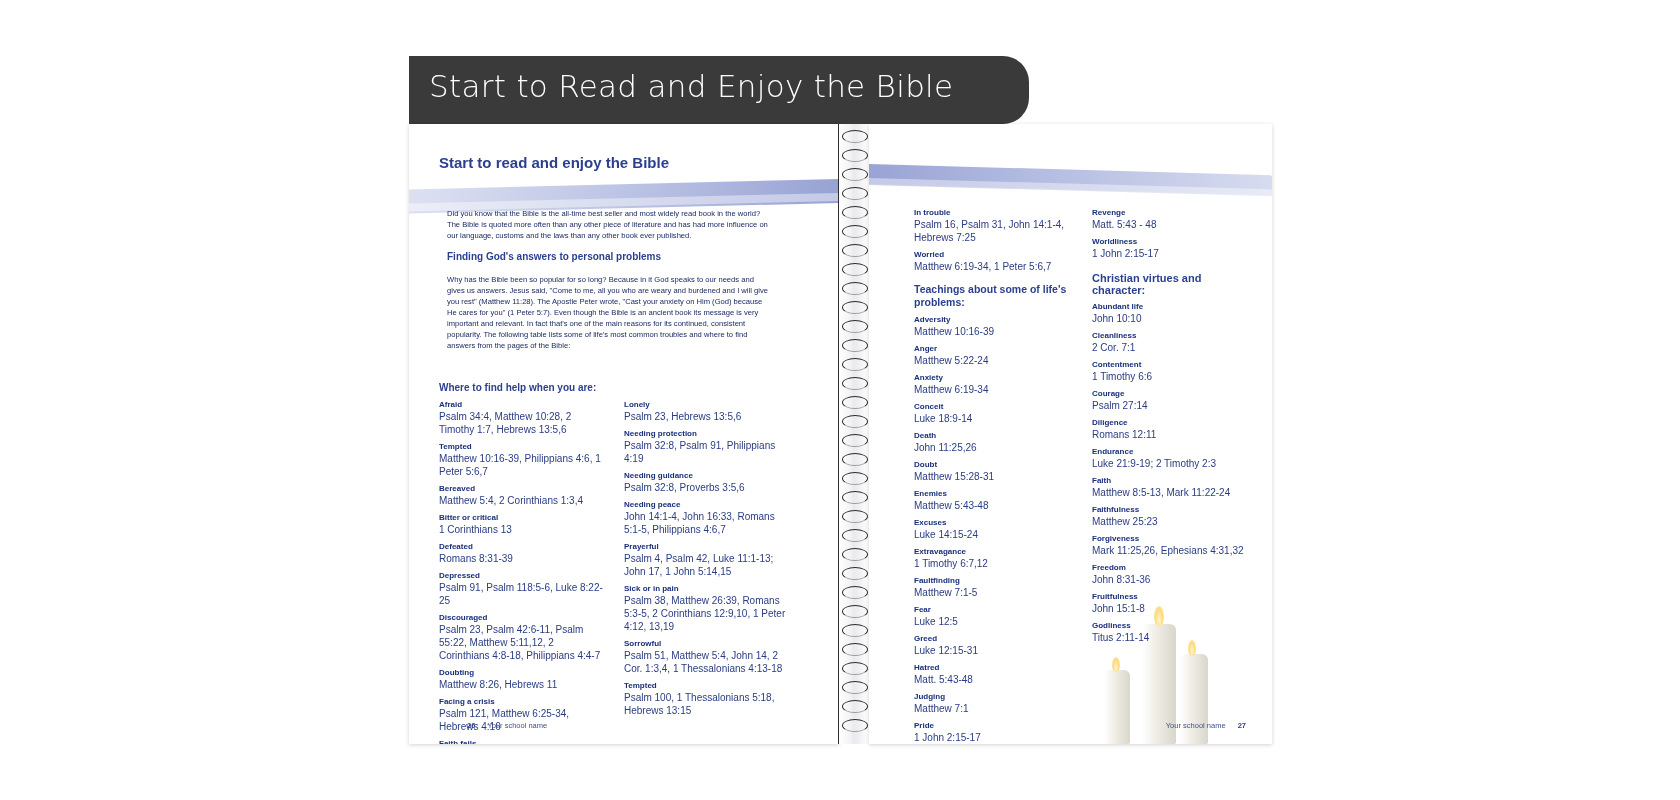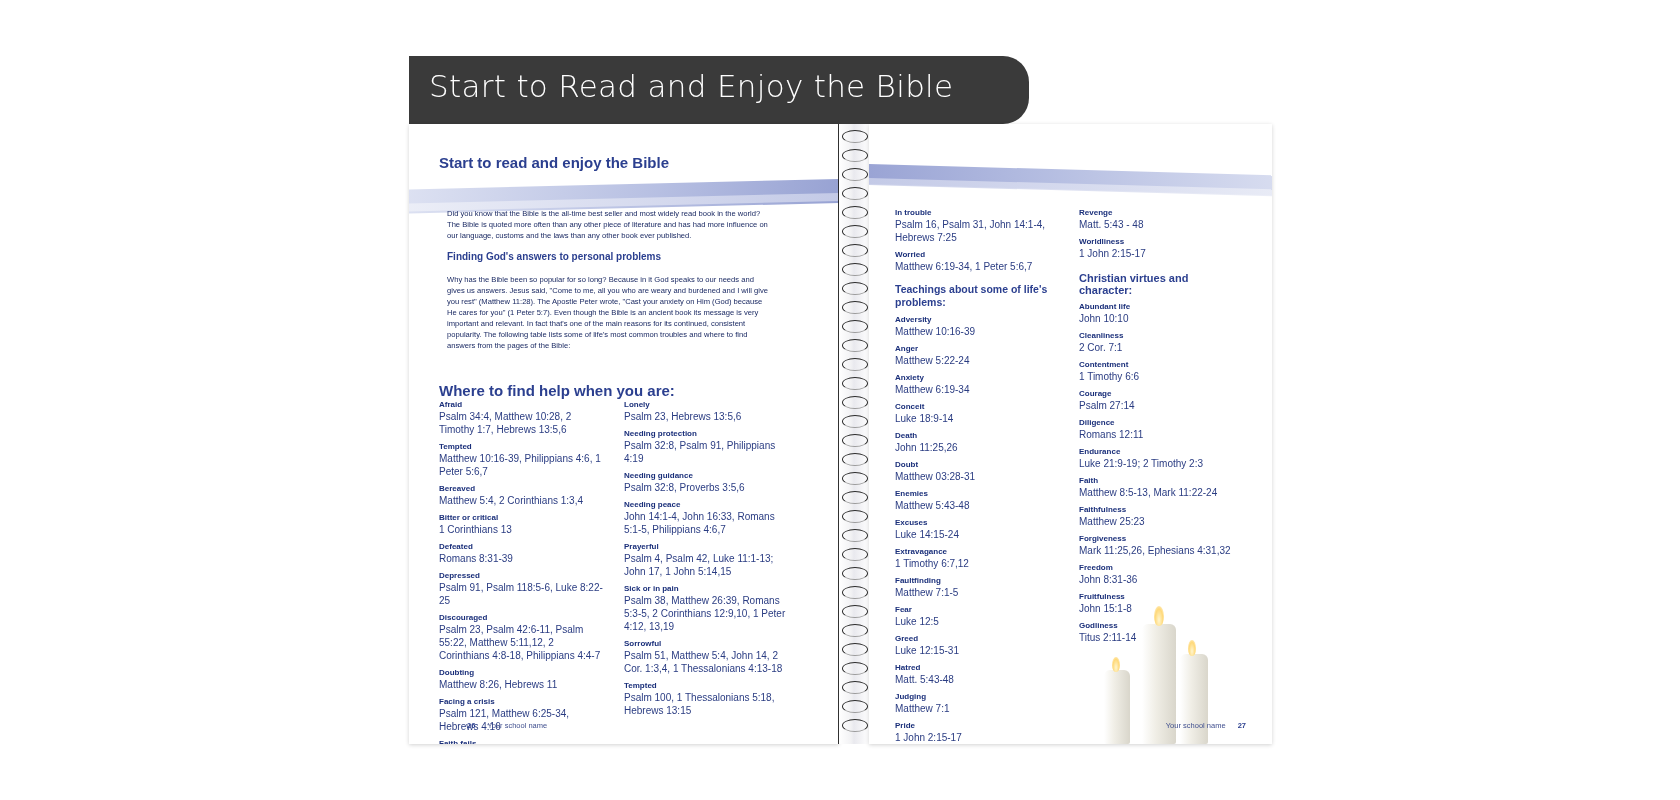--- a/index.html
+++ b/index.html
@@ -70,29 +70,29 @@
     background:linear-gradient(90deg,#ffffff 0%,#f2f2f4 40%,#e9e9ee 50%,#ffffff 100%);}
   .ring{position:absolute;left:3px;width:24px;height:11px;border:1.6px solid #2c2c2c;border-radius:50%;
     border-bottom-color:#9a9a9a;}
   .spine{position:absolute;left:838px;top:124px;width:6px;height:620px;background:#1e1e1e;opacity:.92;}
 
   
   .h-title{position:absolute;left:30px;top:30px;font-size:15px;color:#2b3f8f;font-weight:bold;}
   .body-col{position:absolute;left:30px;top:84px;width:330px;font-size:7.6px;line-height:1.45;color:#1b2a63;}
   .body-col p{margin:0 0 9px 8px;}
   .sub-h{font-size:10px;color:#2b3f8f;font-weight:bold;margin:0 0 4px 0;}
-  .sec-h{position:absolute;left:30px;font-size:15px;color:#2b3f8f;font-weight:bold;}
+  .sec-h{position:absolute;left:30px;font-size:10px;color:#2b3f8f;font-weight:bold;}
 
   .cols{position:absolute;display:flex;gap:12px;justify-content:space-between;}
   .col{width:165px;}
   .entry{margin-bottom:6px;}
   .entry .t{font-size:8px;color:#1a2f7a;font-weight:bold;line-height:1.25;}
   .entry .r{font-size:10px;color:#2a3c82;line-height:1.3;}
 
-  .rcols{position:absolute;display:flex;gap:24px;}
+  .rcols{position:absolute;display:flex;gap:18px;margin-left:19px;}
   .rcol{width:160px;}
 
   .big-h{font-size:10.5px;color:#2b3f8f;font-weight:bold;line-height:1.25;margin:10px 0 6px 0;}
   .big-h2{font-size:11px;color:#2b3f8f;font-weight:bold;margin:0 0 6px 0;}
 
   .folio{position:absolute;bottom:14px;font-size:7.5px;color:#2b3f8f;font-weight:bold;}
   .folio .nm{font-weight:normal;color:#41508f;}
   .folio-l{left:30px;padding-left:28px;}
   .folio-r{right:26px;text-align:center;}
 </style>
@@ -282,21 +282,21 @@
             <div class="entry">
               <div class="t">Conceit</div>
               <div class="r">Luke 18:9-14</div>
             </div>
             <div class="entry">
               <div class="t">Death</div>
               <div class="r">John 11:25,26</div>
             </div>
             <div class="entry">
               <div class="t">Doubt</div>
-              <div class="r">Matthew 03:28-31</div>
+              <div class="r">Matthew 15:28-31</div>
             </div>
             <div class="entry">
               <div class="t">Enemies</div>
               <div class="r">Matthew 5:43-48</div>
             </div>
             <div class="entry">
               <div class="t">Excuses</div>
               <div class="r">Luke 14:15-24</div>
             </div>
             <div class="entry">

